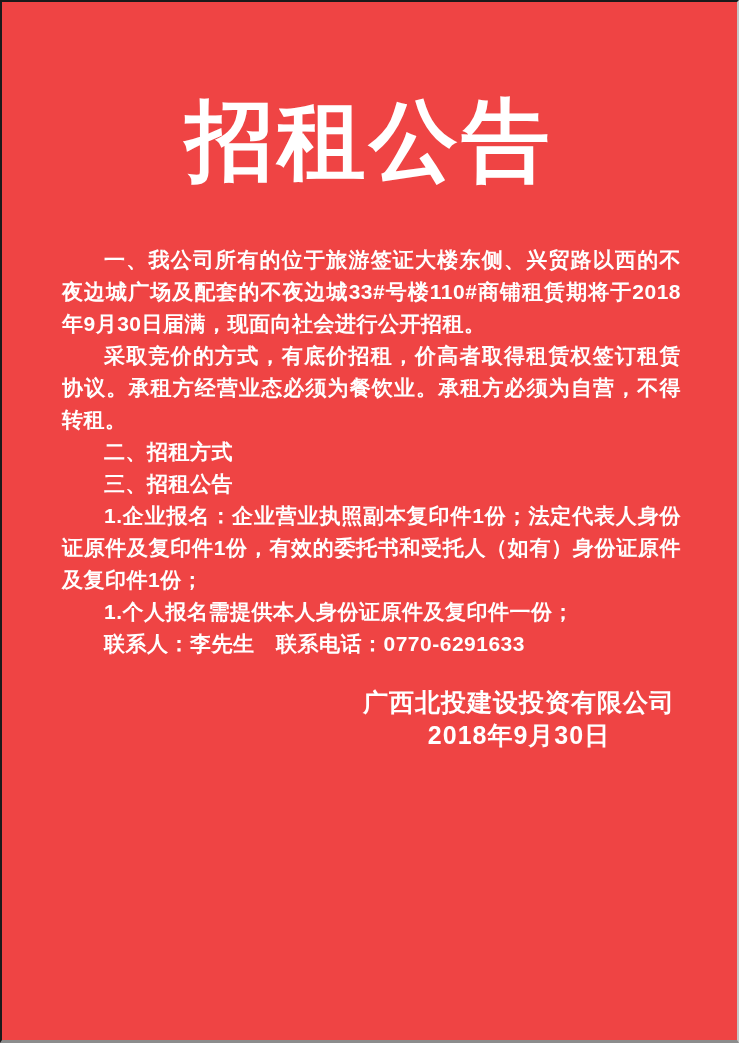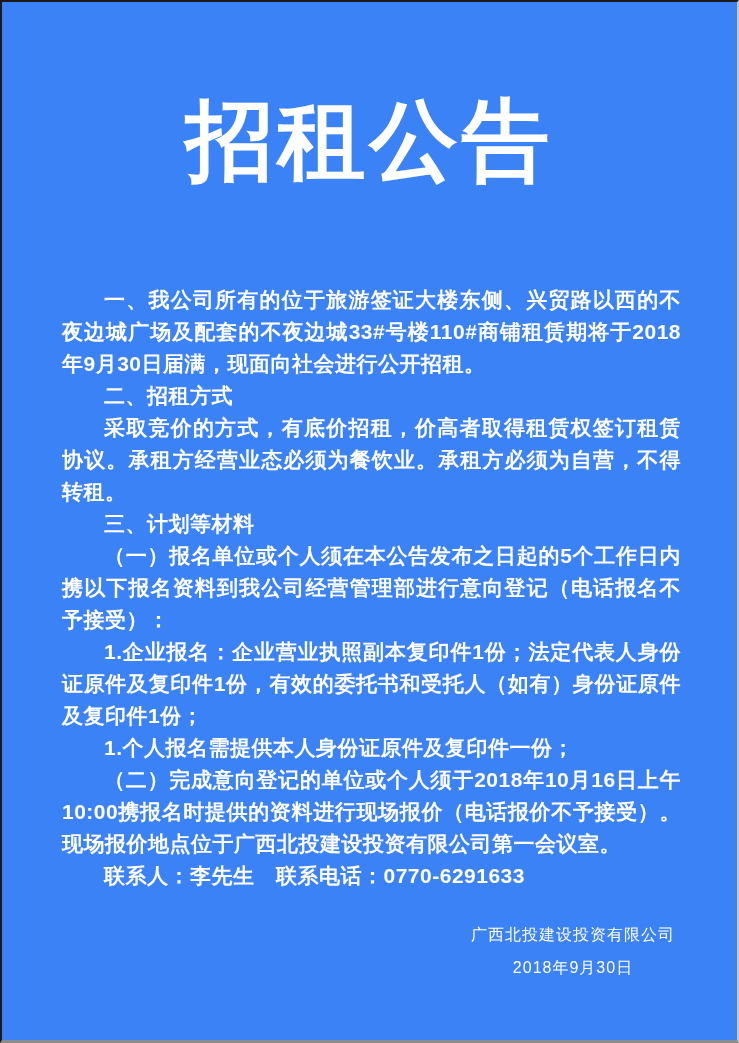--- a/index.html
+++ b/index.html
@@ -24,21 +24,21 @@
     margin: 86px 0 0 0;
     text-align: center;
     font-family: "DejaVu Serif", "Liberation Serif", serif;
     font-weight: bold;
     font-size: 88px;
     line-height: 1.2;
     letter-spacing: 4px;
     white-space: nowrap;
   }
   .body {
-    margin: 90px 56px 0 60px;
+    margin: 50px 56px 0 60px;
   }
   .body p {
     margin: 0;
     text-indent: 2em;
     font-size: 21px;
     line-height: 32px;
     font-weight: bold;
     text-align: justify;
     letter-spacing: 0.5px;
     word-break: break-all;
@@ -46,52 +46,50 @@
   .signature {
     margin-top: 26px;
     padding-right: 62px;
     text-align: right;
   }
   .sig-inner {
     display: inline-block;
     text-align: center;
   }
   .sig-company, .sig-date {
-    font-size: 16px;
+    font-size: 25px;
     line-height: 33px;
-    font-weight: normal;
+    font-weight: bold;
     letter-spacing: 1px;
     white-space: nowrap;
   }
 </style>
 </head>
 <body>
 
-<div class="poster" style="background: #3b82f6; color: rgb(255, 255, 255);">
+<div class="poster" style="background: #ef4444; color: rgb(255, 255, 255);">
   <h1 class="title">招租公告</h1>
 
   <div class="body">
     <div>
 
         <p>一、我公司所有的位于旅游签证大楼东侧、兴贸路以西的不夜边城广场及配套的不夜边城33#号楼110#商铺租赁期将于2018年9月30日届满，现面向社会进行公开招租。</p>
 
+        <p>采取竞价的方式，有底价招租，价高者取得租赁权签订租赁协议。承租方经营业态必须为餐饮业。承租方必须为自营，不得转租。</p>
+
         <p>二、招租方式</p>
 
-        <p>采取竞价的方式，有底价招租，价高者取得租赁权签订租赁协议。承租方经营业态必须为餐饮业。承租方必须为自营，不得转租。</p>
+        <p>三、招租公告</p>
 
-        <p>三、计划等材料</p>
-
-        <p>（一）报名单位或个人须在本公告发布之日起的5个工作日内携以下报名资料到我公司经营管理部进行意向登记（电话报名不予接受）：</p>
 
         <p>1.企业报名：企业营业执照副本复印件1份；法定代表人身份证原件及复印件1份，有效的委托书和受托人（如有）身份证原件及复印件1份；</p>
 
         <p>1.个人报名需提供本人身份证原件及复印件一份；</p>
 
 
-        <p>（二）完成意向登记的单位或个人须于2018年10月16日上午10:00携报名时提供的资料进行现场报价（电话报价不予接受）。现场报价地点位于广西北投建设投资有限公司第一会议室。</p>
 
       </div>
     <p>联系人：李先生　联系电话：0770-6291633</p>
   </div>
 
   <div class="signature">
     <div class="sig-inner">
       <div class="sig-company">广西北投建设投资有限公司</div>
       <div class="sig-date">2018年9月30日</div>
     </div>

